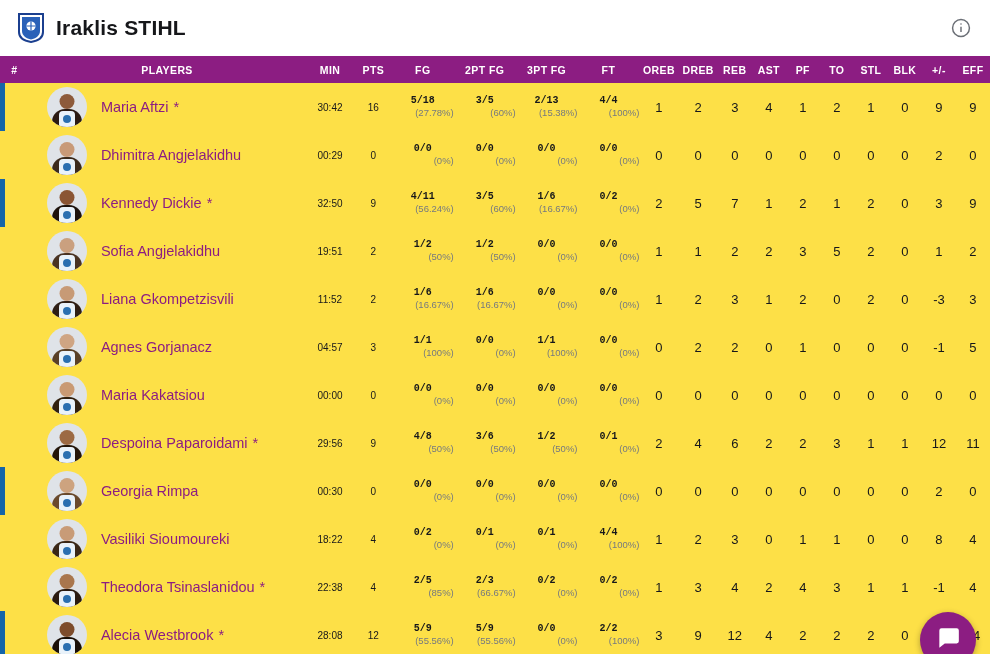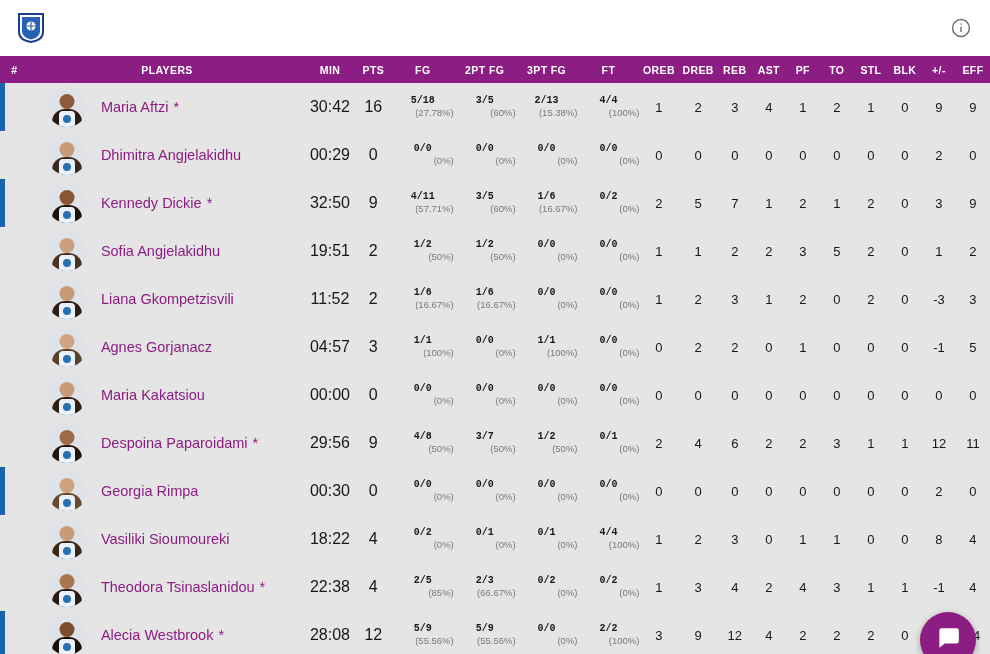--- a/index.html
+++ b/index.html
@@ -64,22 +64,22 @@
   }
   thead th.num-col { width: 28px; }
   thead th.players-col { width: 268px; text-align: center; }
   thead th.min-col { width: 48px; }
   thead th.pts-col { width: 36px; }
   thead th.shot-col { width: 60px; margin-top: 48px; }
   thead th.stat-col { width: 33px; }
   thead th.wide-stat { width: 38px; text-align: center; }
 
   tbody tr { height: 48px; }
-  tbody tr.even { background: #e5e5e5; }
-  tbody tr.odd  { background: #e5e5e5; }
+  tbody tr.even { background: #fde047; }
+  tbody tr.odd  { background: #fde047; }
 
   tbody td {
     padding: 0;
     text-align: center;
     vertical-align: middle;
     font-size: 12.5px;
     color: #16171a;
   }
 
   td.num-cell {
@@ -138,21 +138,21 @@
     transform: translateX(-50%);
     border-radius: 50%;
   }
   .player-name {
     color: #8c1d82;
     font-size: 14.5px;
     font-weight: normal;
   }
   .starter-star { color: #8c1d82; font-size: 14.5px; }
 
-  .min-cell, .pts-cell { font-size: 16px; }
+  .min-cell, .pts-cell { font-size: 10px; }
 
   .shot {
     line-height: 1.15;
   }
   .shot .made {
     font-size: 10px;
     font-weight: bold;
     color: #16171a;
     display: block;
     font-family: Liberation Mono, monospace;
@@ -191,20 +191,21 @@
 
   <div class="header">
     <div class="team-logo">
       <svg width="26" height="30" viewBox="0 0 26 30" aria-hidden="true">
         <path d="M1 1 H25 V19 C25 25 19 28 13 29 C7 28 1 25 1 19 Z" fill="#ffffff" stroke="#1b3f8f" stroke-width="2"></path>
         <path d="M4 4 H22 V18 C22 23 17.5 25.5 13 26.4 C8.5 25.5 4 23 4 18 Z" fill="#2a61b8"></path>
         <circle cx="13" cy="13" r="4.6" fill="#ffffff"></circle>
         <path d="M13 8.4 V17.6 M8.4 13 H17.6" stroke="#2a61b8" stroke-width="1.2"></path>
       </svg>
     </div>
+    <div class="team-name">Iraklis STIHL</div>
     <div class="info-icon">
       <svg width="22" height="22" viewBox="0 0 24 24" fill="none" stroke="currentColor" stroke-width="1.6">
         <circle cx="12" cy="12" r="9.2"></circle>
         <line x1="12" y1="10.6" x2="12" y2="16.4"></line>
         <circle cx="12" cy="7.6" r="0.9" fill="currentColor" stroke="none"></circle>
       </svg>
     </div>
   </div>
 
   <div class="table-scroll">
@@ -345,21 +346,21 @@
                 </div>
                 <span class="player-name">Kennedy Dickie</span>
                 <span class="starter-star" style="margin-left: 5px;">*</span>
               </div>
             </td>
             <td class="min-cell">32:50</td>
             <td class="pts-cell">9</td>
             <td>
               <div class="shot">
                 <span class="made">4/11</span>
-                <span class="pct">(57.71%)</span>
+                <span class="pct">(56.24%)</span>
               </div>
             </td>
             <td>
               <div class="shot">
                 <span class="made">3/5</span>
                 <span class="pct">(60%)</span>
               </div>
             </td>
             <td>
               <div class="shot">
@@ -601,21 +602,21 @@
             <td class="min-cell">29:56</td>
             <td class="pts-cell">9</td>
             <td>
               <div class="shot">
                 <span class="made">4/8</span>
                 <span class="pct">(50%)</span>
               </div>
             </td>
             <td>
               <div class="shot">
-                <span class="made">3/7</span>
+                <span class="made">3/6</span>
                 <span class="pct">(50%)</span>
               </div>
             </td>
             <td>
               <div class="shot">
                 <span class="made">1/2</span>
                 <span class="pct">(50%)</span>
               </div>
             </td>
             <td>

